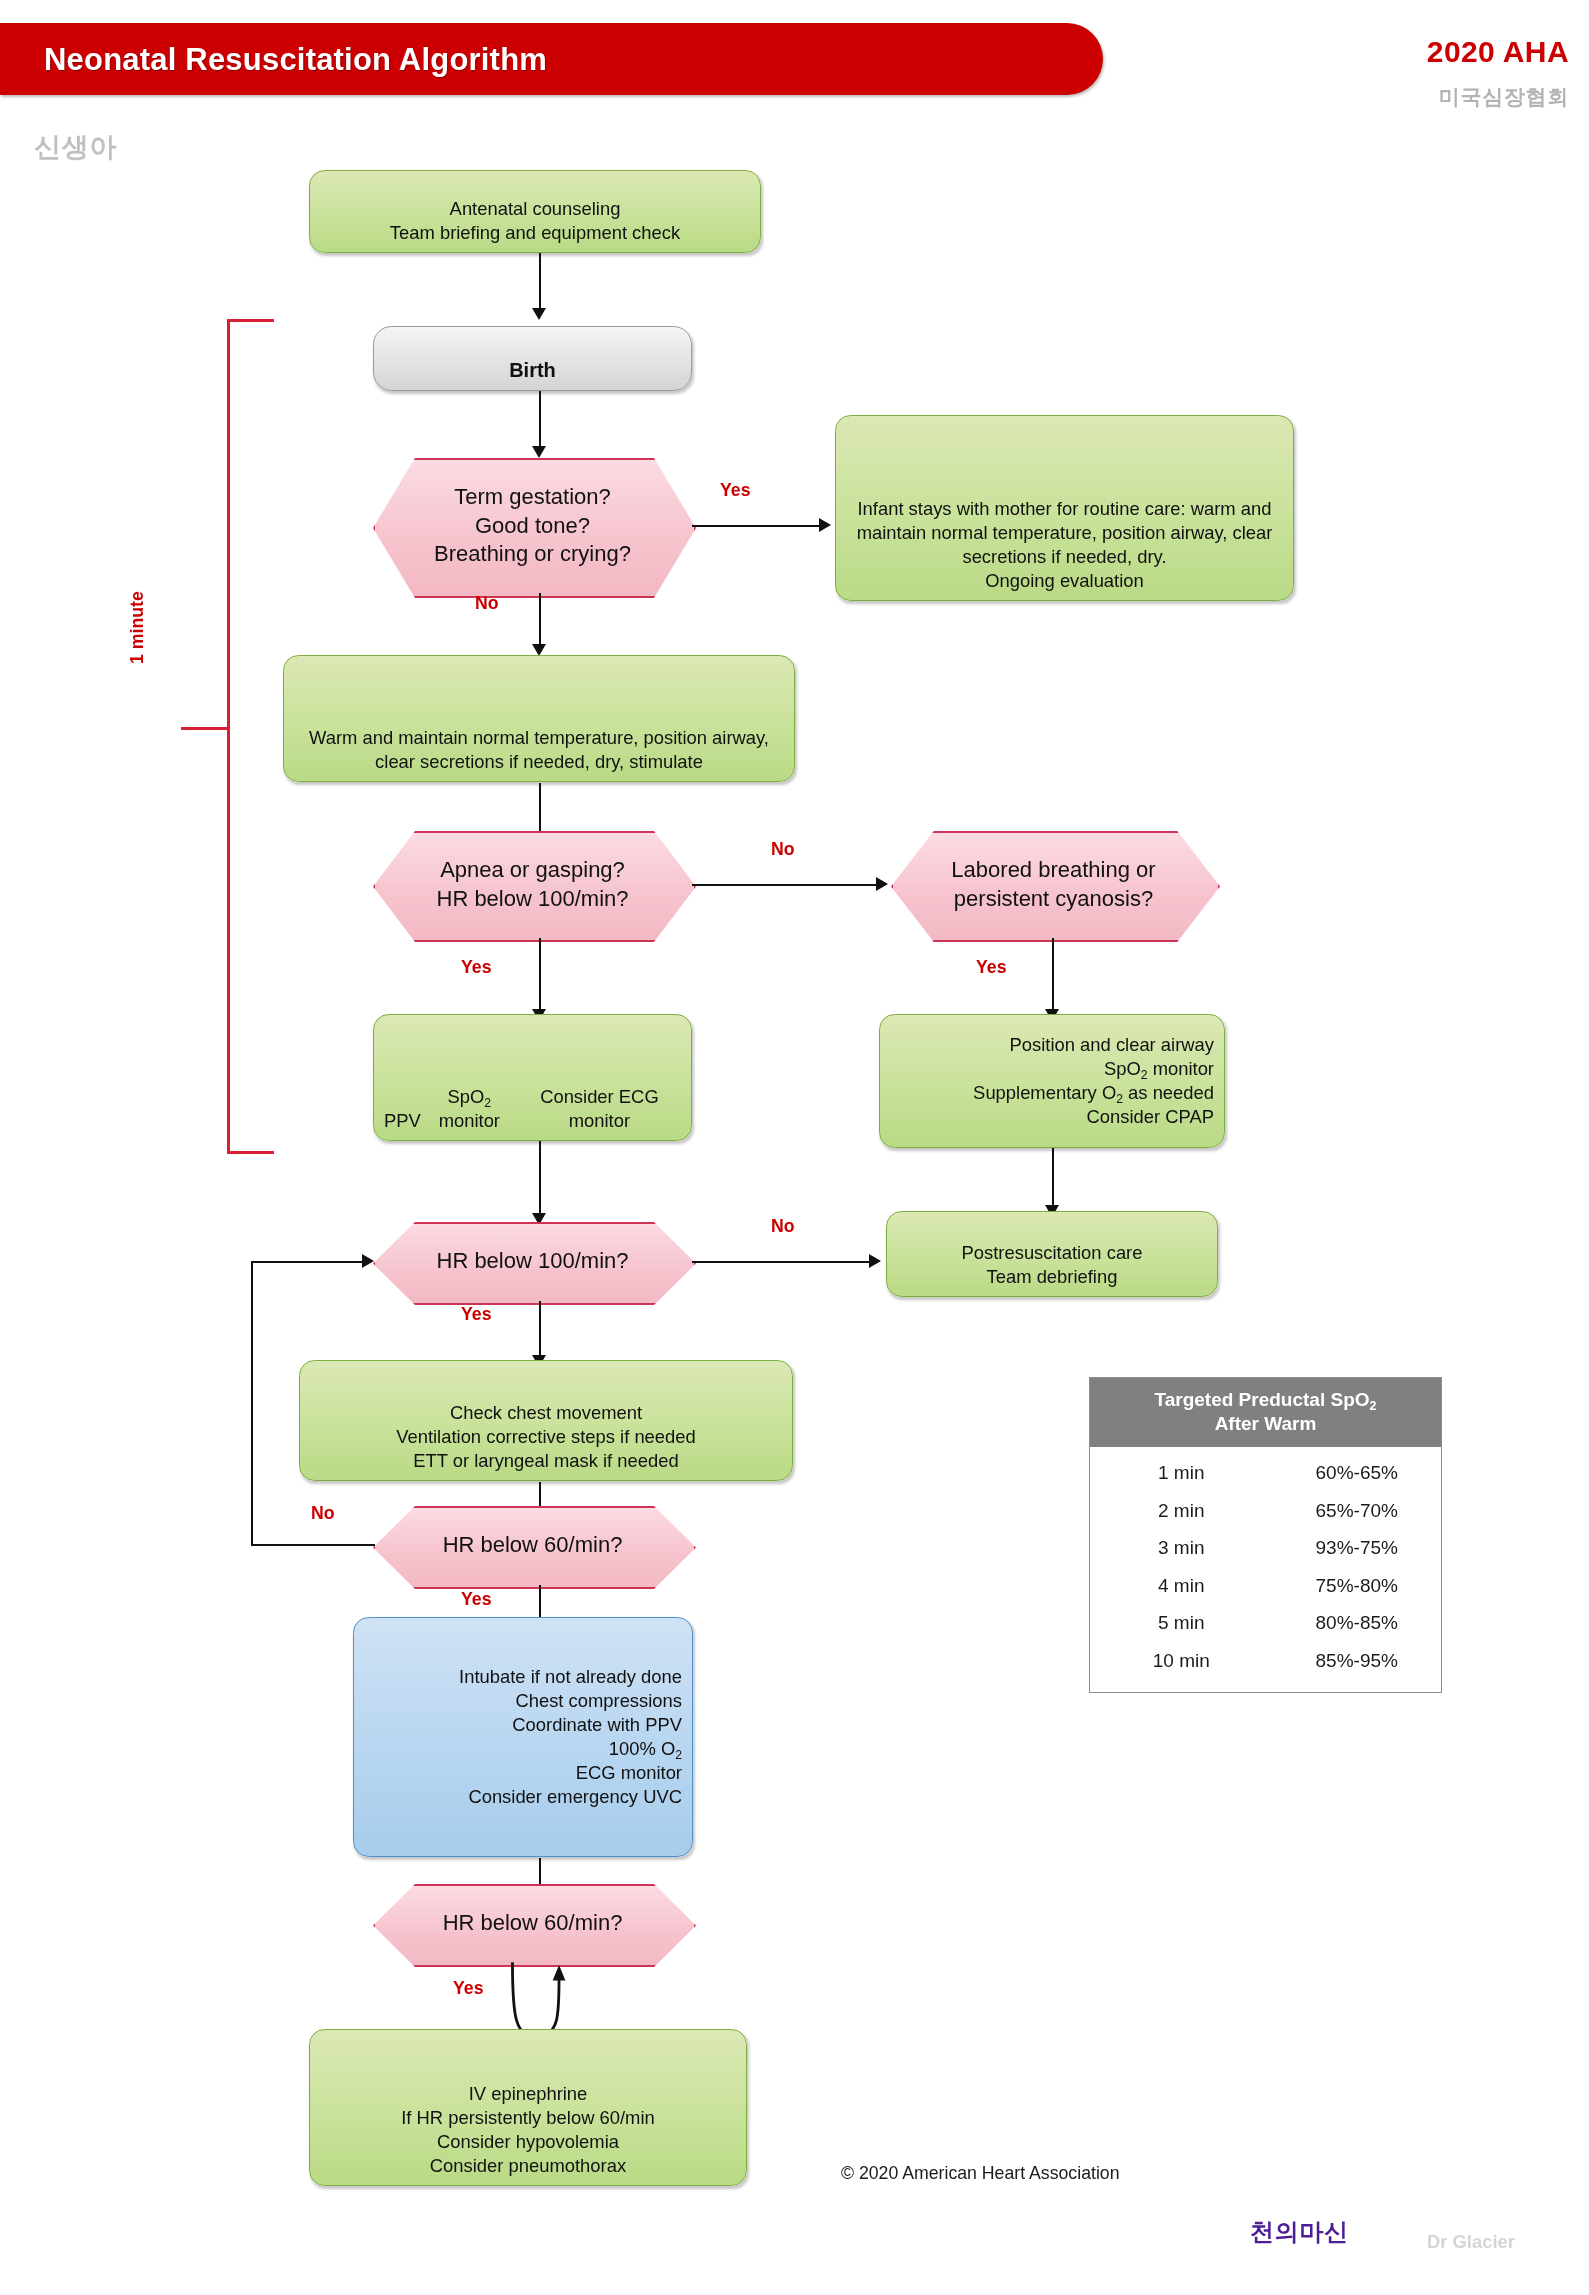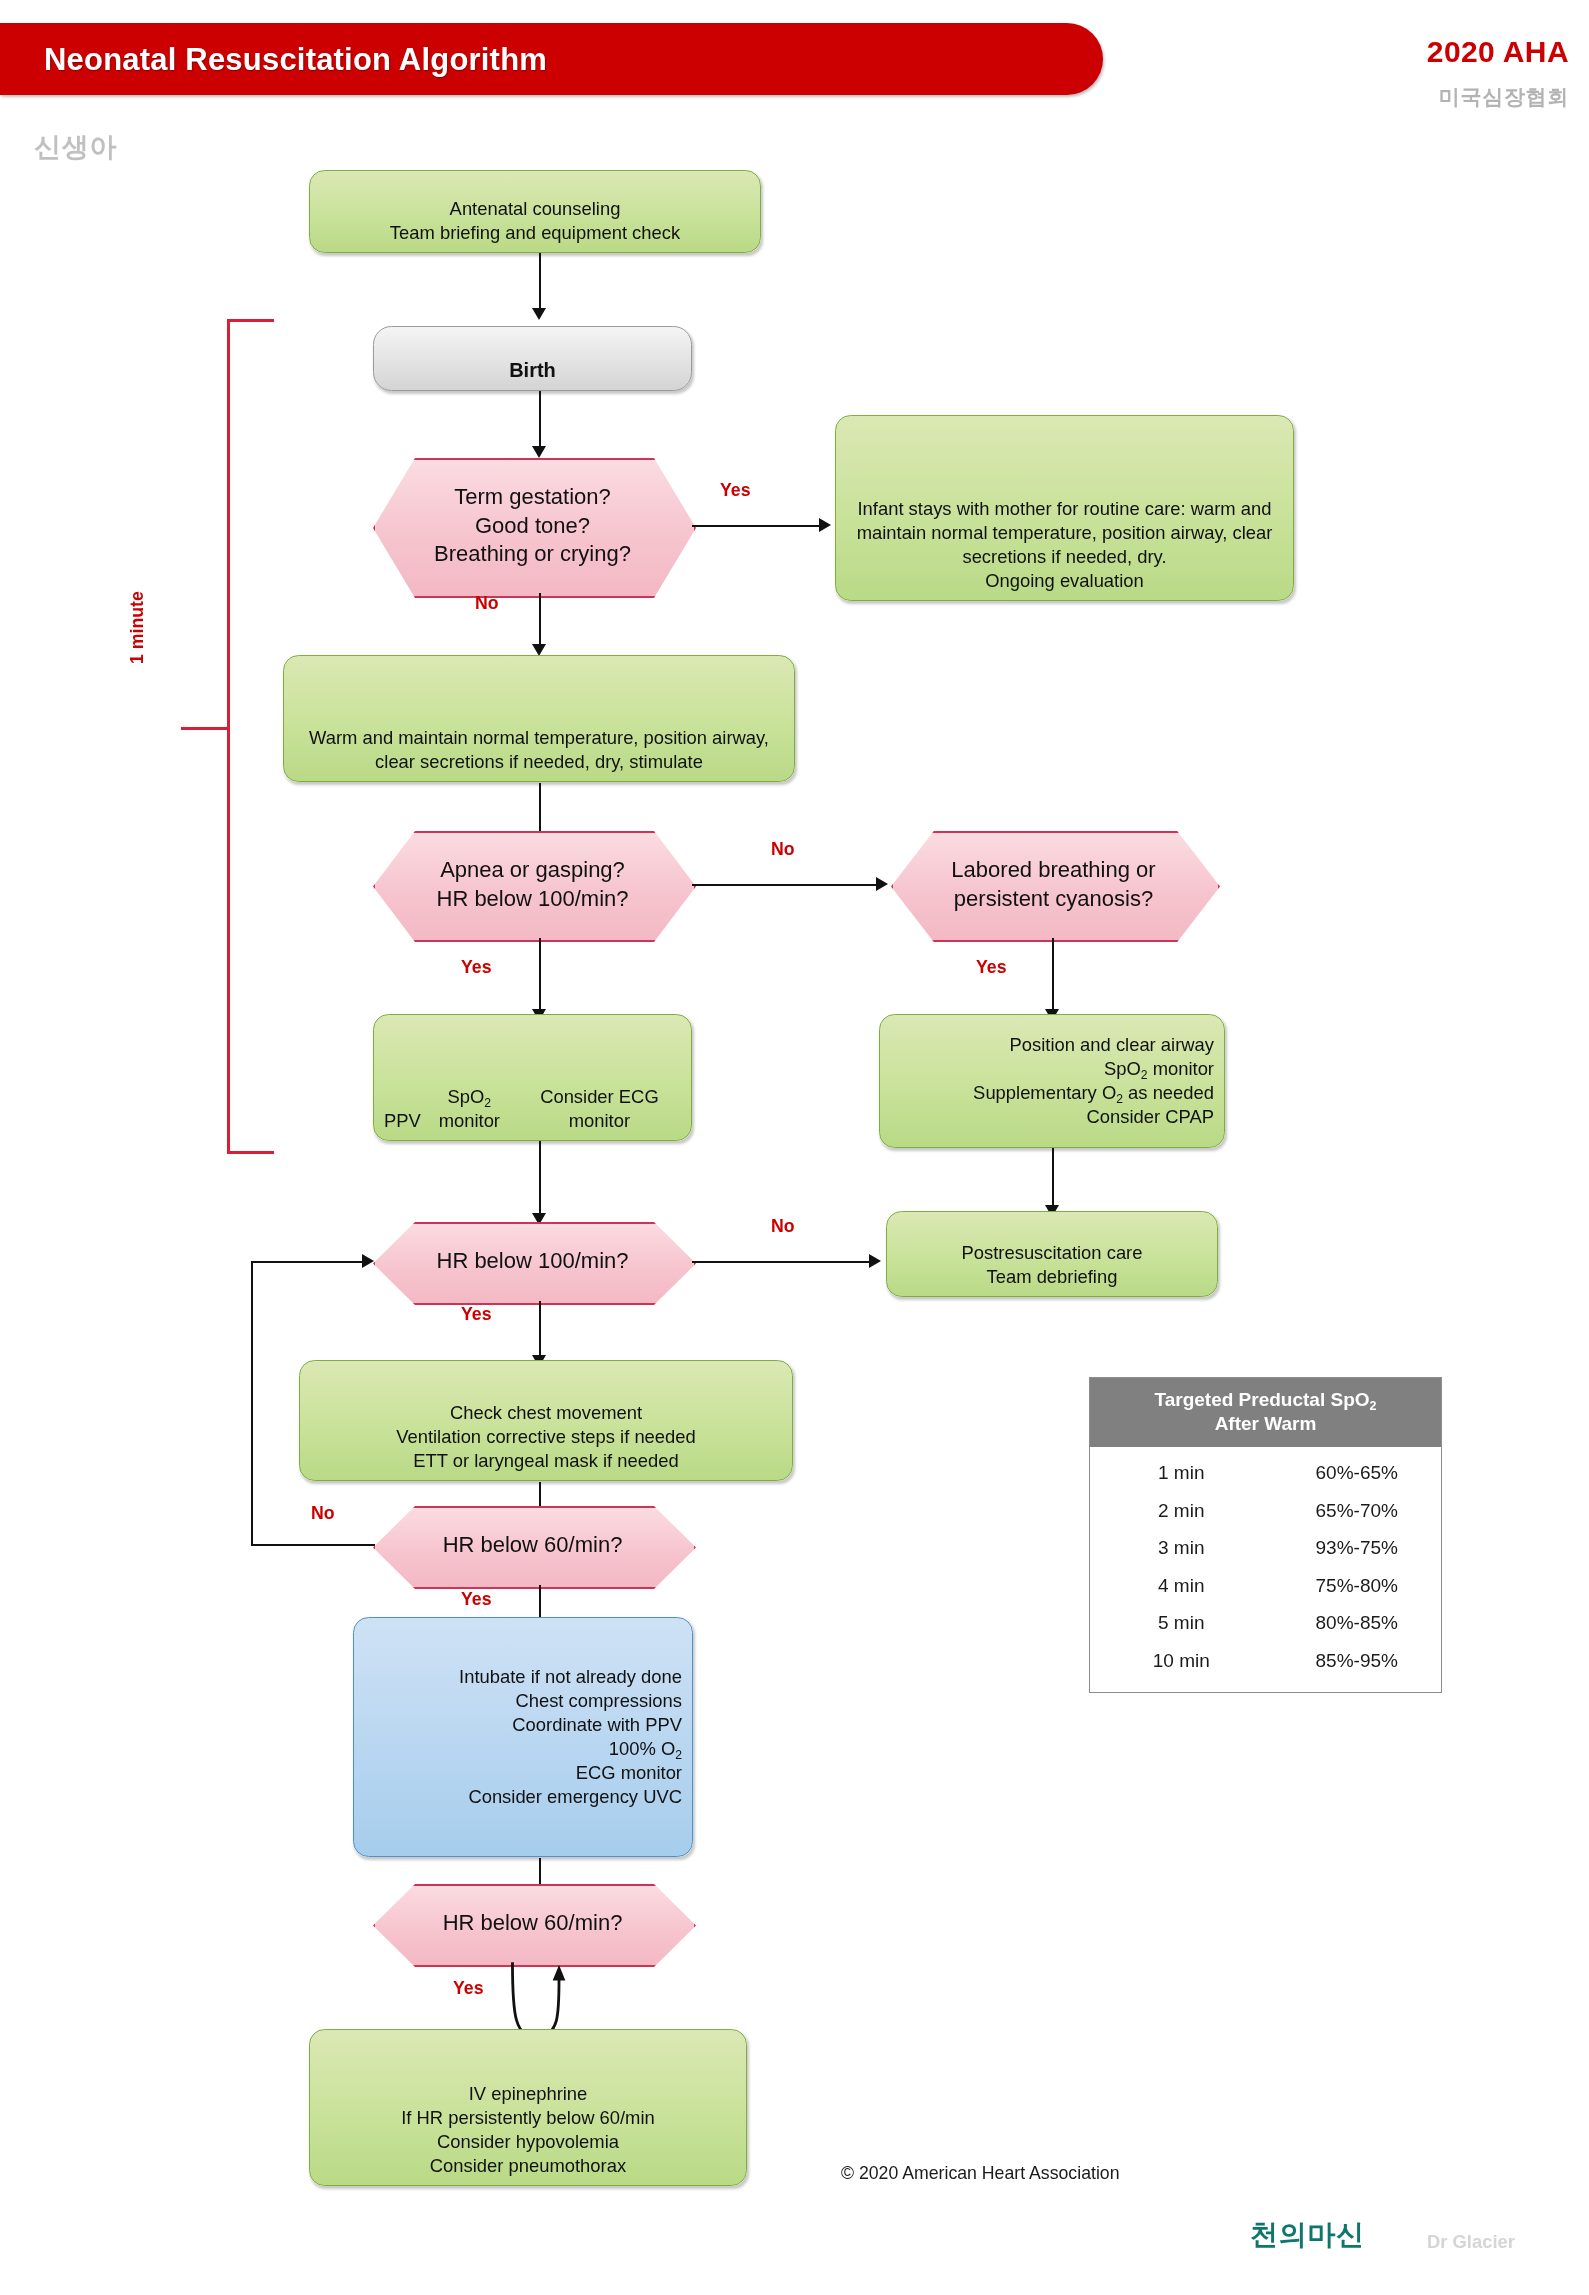--- a/index.html
+++ b/index.html
@@ -61,21 +61,21 @@
   
   #spo2-table{left:1089px;top:1377px;width:353px;border:1.4px solid #8d8d8d;background:#fff;}
   #spo2-head{background:#808080;color:#fff;font-weight:bold;font-size:19px;
         text-align:center;padding:10px 4.2px 11.3px;line-height:1.26;}
   #spo2-body{padding:7px 0 12.7px;}
   .spo2-row{display:flex;font-size:19px;color:#1b1b1b;padding:7.8px 0;}
   .spo2-row .c1{width:52%;text-align:center;}
   .spo2-row .c2{width:48%;text-align:center;}
 
   #copyright{left:841px;top:2163px;font-size:17.7px;color:#1b1b1b;}
-  #wm-kr{left:1250px;top:2216px;font-size:28px;color:#0f766e;font-weight:bold;
+  #wm-kr{left:1250px;top:2216px;font-size:24px;color:#4c1d95;font-weight:bold;
         letter-spacing:0.7px;}
   #wm-en{left:1427px;top:2231px;font-size:18.4px;color:#d5d5d5;font-weight:bold;}
   sub{font-size:.66em;vertical-align:baseline;position:relative;top:.30em;}
 </style>
 </head>
 <body>
 
 <div class="abs" id="header-bar"></div>
 <div class="abs" id="header-title">Neonatal Resuscitation Algorithm</div>
 <div class="abs" id="aha-year">2020 AHA</div>

